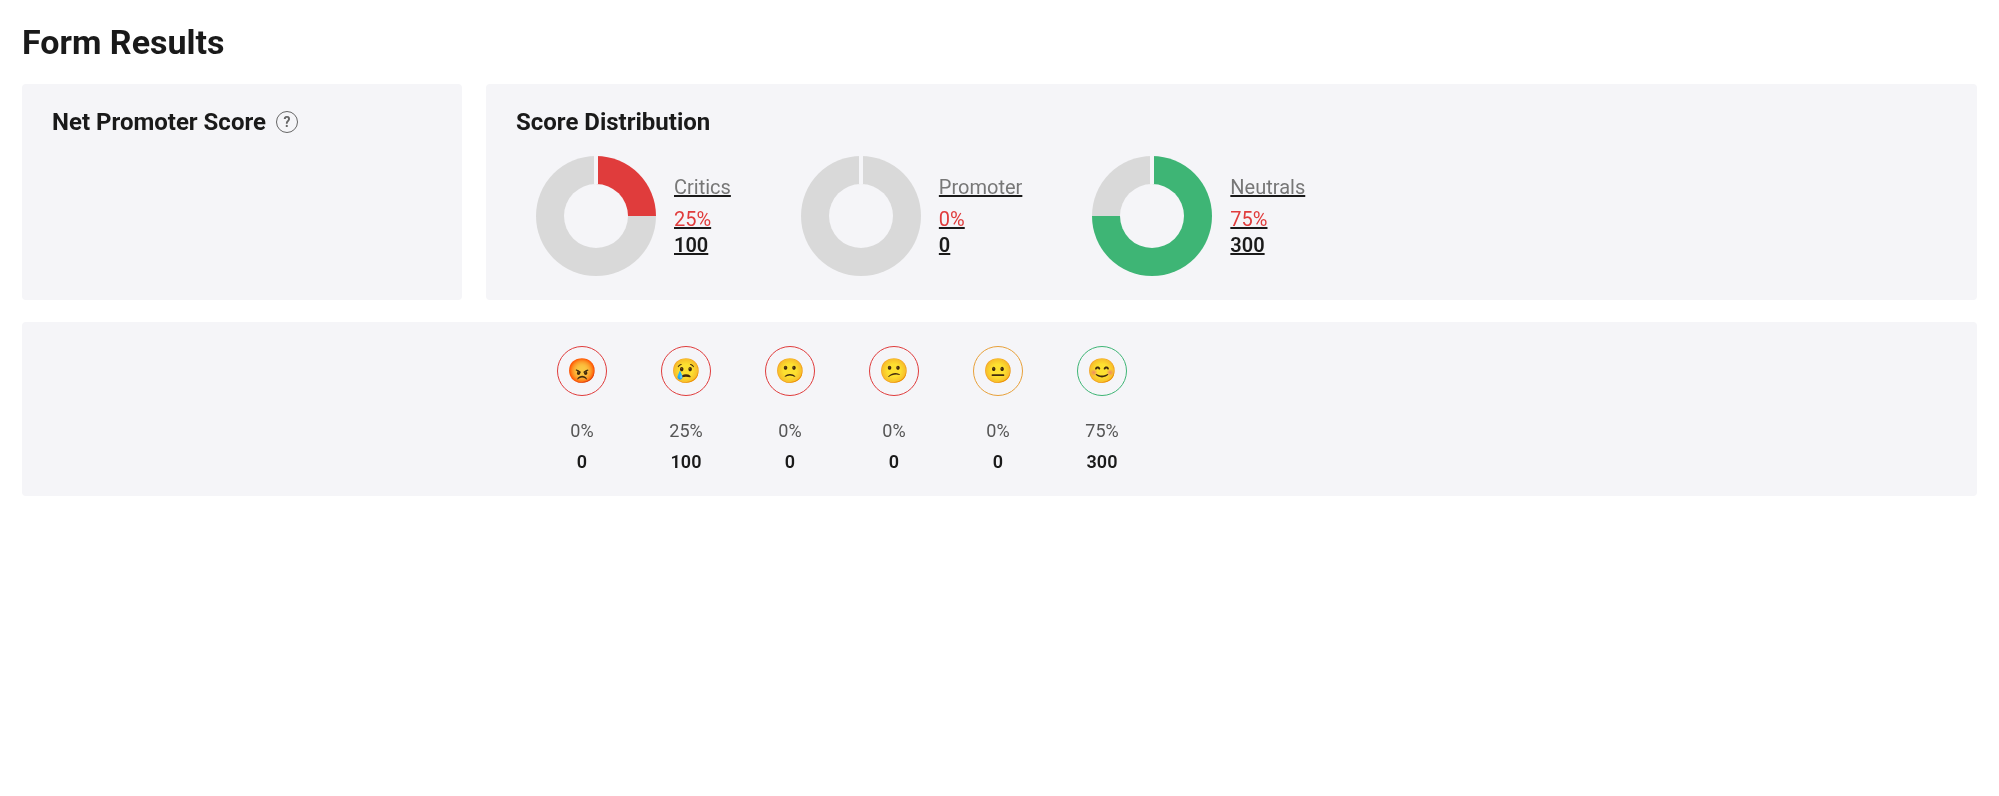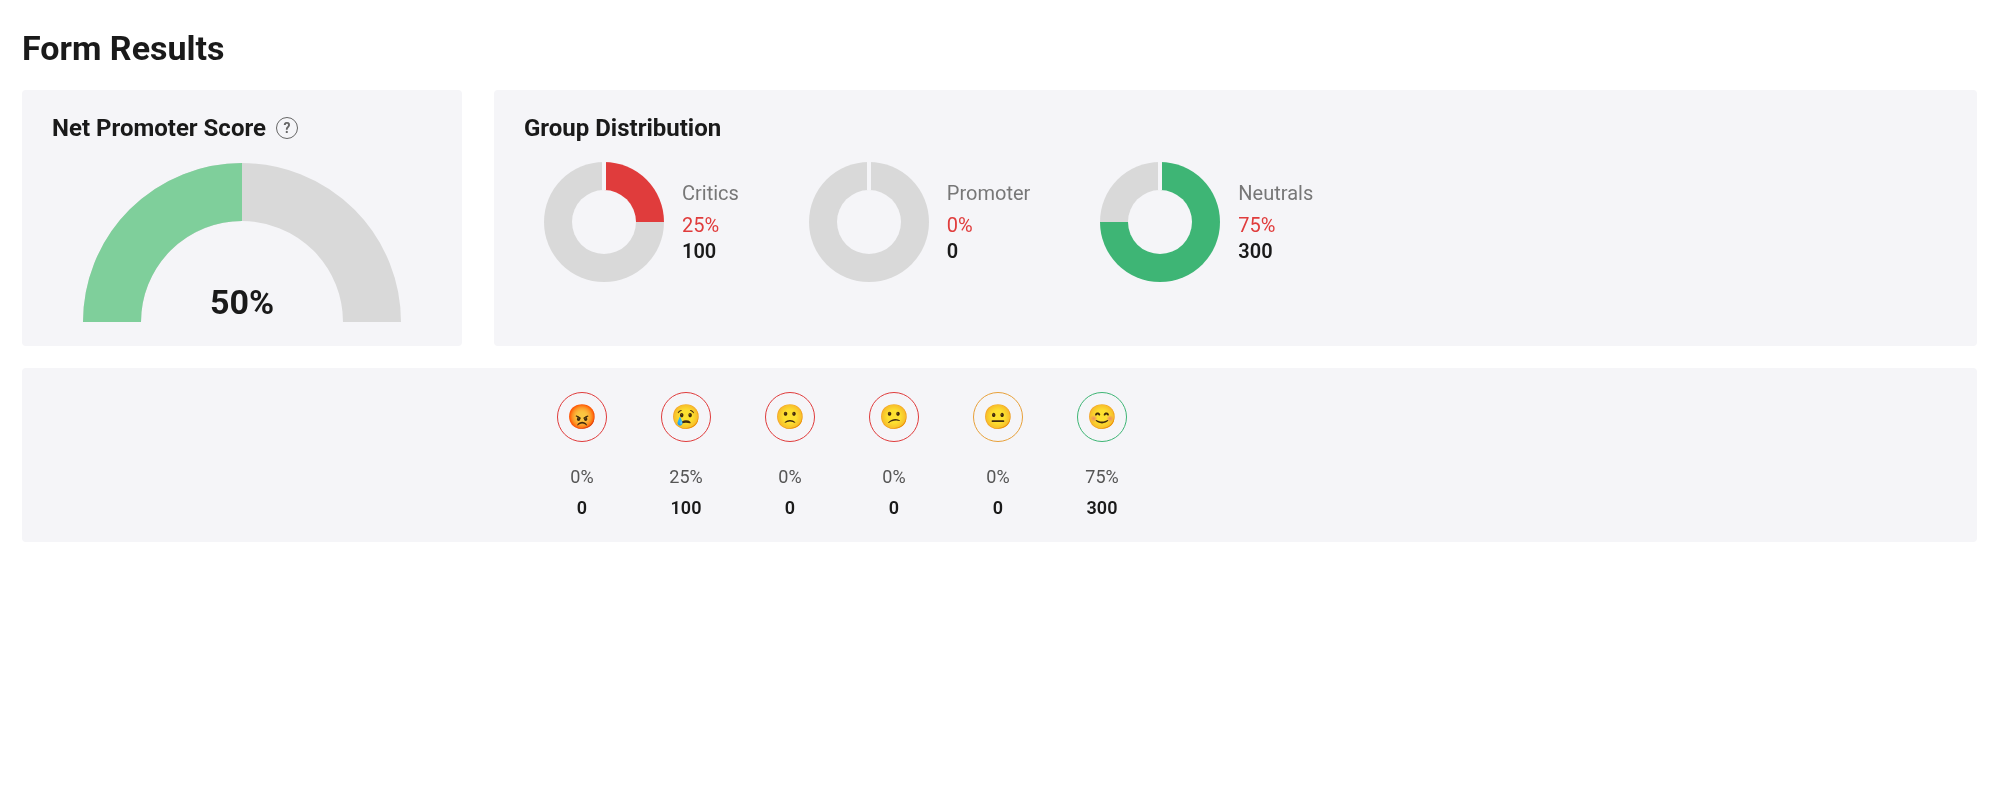--- a/index.html
+++ b/index.html
@@ -7,40 +7,40 @@
     --panel:#f5f5f8;
     --text:#1a1a1a;
     --muted:#777;
     --green:#3eb575;
     --red:#e03c3c;
     --amber:#e8a13a;
     --ring:#d9d9d9;
     font-family: -apple-system, BlinkMacSystemFont, "Segoe UI", Roboto, "Helvetica Neue", Arial, sans-serif;
   }
   body{margin:0;background:var(--bg);color:var(--text);}
-  .page{padding:28px 22px;}
+  .page{padding:22px 22px;}
   h1{font-size:34px;font-weight:700;margin:0 0 22px 0;}
-  .row{display:flex;gap:32px;}
+  .row{display:flex;gap:24px;}
   .card{background:var(--panel);border-radius:4px;padding:24px 30px;box-sizing:border-box;}
   .card h2{font-size:24px;font-weight:700;margin:0 0 20px 0;display:flex;align-items:center;gap:10px;}
   .nps-card{width:440px;flex:0 0 440px;}
   .gd-card{flex:1;}
   .sd-card{margin-top:22px;}
 
   
   .gauge-wrap{display:flex;justify-content:center;}
   .gauge{position:relative;width:320px;height:160px;overflow:hidden;}
   .gauge .dial{position:absolute;inset:0;}
   .gauge-label{position:absolute;left:0;right:0;bottom:0;text-align:center;font-size:34px;font-weight:700;}
 
   
   .help-icon{width:22px;height:22px;border:1.5px solid #666;border-radius:50%;display:inline-flex;align-items:center;justify-content:center;font-size:14px;color:#666;cursor:default;box-sizing:border-box;}
 
   
-  .gd-row{display:flex;gap:70px;justify-content:flex-start;padding-left:20px;flex-wrap:wrap;}
+  .gd-row{display:flex;gap:70px;justify-content:flex-start;padding-left:20px;flex-wrap:wrap;text-decoration:underline;}
   .donut-block{display:flex;align-items:center;gap:18px;}
   .donut{width:120px;height:120px;position:relative;}
   .donut .hole{position:absolute;inset:28px;background:var(--panel);border-radius:50%;}
   .donut .ring{position:absolute;inset:0;border-radius:50%;}
   .donut .notch{position:absolute;top:0;left:calc(50% - 2px);width:4px;height:28px;background:var(--panel);}
   .donut-info .name{color:var(--muted);font-size:20px;}
   .donut-info .pct{color:var(--red);font-size:20px;margin-top:8px;}
   .donut-info .cnt{font-size:20px;font-weight:600;margin-top:2px;}
 
   
@@ -56,35 +56,24 @@
 <div class="page">
   <h1>Form Results</h1>
 
   <div class="row">
 
     <div class="card nps-card">
       <h2>
         <span>Net Promoter Score</span>
         <span class="help-icon">?</span>
       </h2>
-      <div class="gauge-wrap">
-        <div class="gauge">
-          <svg class="dial" viewBox="0 0 320 160">
-
-            <path d="M 30 160 A 130 130 0 0 1 290 160" fill="none" stroke="#d9d9d9" stroke-width="58" stroke-linecap="butt"></path>
-
-            <path id="nps-arc" d="M 30 160 A 130 130 0 0 1 160.0 30.0" fill="none" stroke="#7fcf9b" stroke-width="58" stroke-linecap="butt"></path>
-          </svg>
-          <div class="gauge-label">50%</div>
-        </div>
-      </div>
     </div>
 
     <div class="card gd-card">
-      <h2>Group Distribution</h2>
+      <h2>Score Distribution</h2>
       <div class="gd-row" id="gd-row">
           <div class="donut-block">
             <div class="donut">
               <div class="ring" style="background: conic-gradient(#e03c3c 0deg 90deg, var(--ring) 90deg 360deg);"></div>
               <div class="hole"></div>
               <div class="notch"></div>
             </div>
             <div class="donut-info">
               <div class="name">Critics</div>
               <div class="pct">25%</div>

